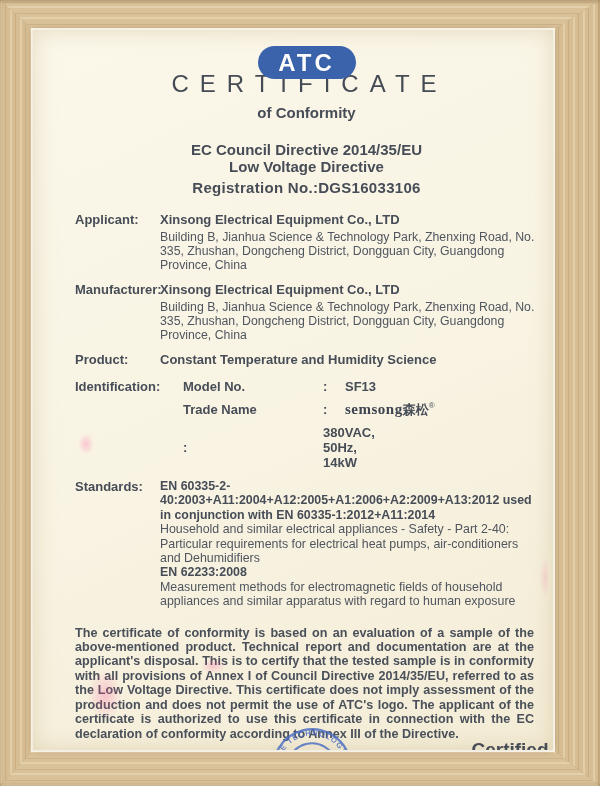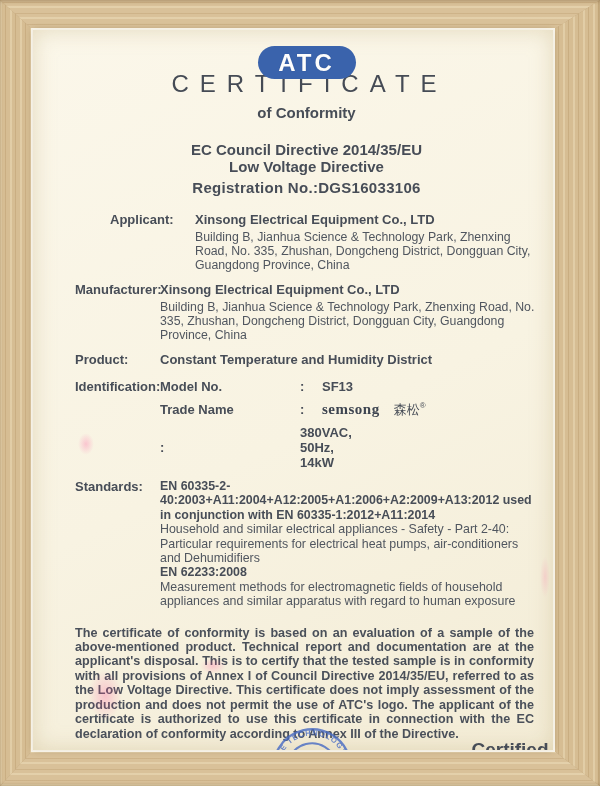--- a/index.html
+++ b/index.html
@@ -36,28 +36,28 @@
   .cert-title { font-size:24px; font-weight:normal; letter-spacing:11px; color:#454b55; text-align:center; margin-left:6px; }
   .subtitle { font-size:15px; font-weight:bold; text-align:center; margin-top:6px; }
   .directive { font-size:15px; font-weight:bold; text-align:center; line-height:17px; }
   .directive.first { margin-top:20px; }
   .registration { font-size:15px; font-weight:bold; text-align:center; margin-top:4px; letter-spacing:.3px; }
 
   .row { display:grid; grid-template-columns:85px 1fr; column-gap:0; align-items:start; }
   .row .lab { font-size:13px; font-weight:bold; }
   .val-name { font-size:13px; font-weight:bold; }
   .val-addr { font-size:12.3px; line-height:14px; margin-top:3px; color:#50565f; padding-right:2px; }
-  .mt16{margin-top:16px;margin-left:35px;} .mt12{margin-top:12px;} .mt10{margin-top:10px;} .mt9{margin-top:9px;}
+  .mt16{margin-top:16px;} .mt12{margin-top:12px;gap:23px;} .mt10{margin-top:10px;} .mt9{margin-top:9px;}
 
   .id-grid { display:grid; grid-template-columns:140px 22px 1fr; row-gap:6px; align-items:center; }
   .id-grid .sub { font-size:13px; font-weight:bold; }
   .id-grid .sep { font-size:13px; font-weight:bold; }
   .id-grid .idval { font-size:13px; font-weight:bold; }
   .brand { font-family:Liberation Serif, serif; font-weight:bold; font-size:15px; letter-spacing:.5px; color:#3d4450; }
-  .brand-cn { font-size:13px; font-weight:normal;margin-left:14px; }
+  .brand-cn { font-size:13px; font-weight:bold; }
   .brand-reg { font-size:8px; vertical-align:super; }
 
   .std { font-size:12.4px; line-height:14.4px; color:#50565f; padding-right:2px; }
   .std b { color:#474d57; }
 
   .statement { margin-top:17px; margin-left:0; font-size:12.6px; font-weight:bold; line-height:14.4px;
     text-align:justify; color:#4a505a; padding-right:4px; }
 
   
   .footer-zone { position:relative; margin-left:-42px; width:520px; height:146px; margin-top:6px; }
@@ -109,21 +109,21 @@
     <div class="row mt10">
       <div class="lab">Manufacturer:</div>
       <div>
         <div class="val-name">Xinsong Electrical Equipment Co., LTD</div>
         <div class="val-addr">Building B, Jianhua Science &amp; Technology Park, Zhenxing Road, No. 335, Zhushan, Dongcheng District, Dongguan City, Guangdong Province, China</div>
       </div>
     </div>
 
     <div class="row mt10">
       <div class="lab">Product:</div>
-      <div class="val-name">Constant Temperature and Humidity District</div>
+      <div class="val-name">Constant Temperature and Humidity Science</div>
     </div>
 
     <div class="row mt12">
       <div class="lab">Identification:</div>
       <div class="id-grid">
         <div class="sub">Model No.</div>
         <div class="sep">:</div>
         <div class="idval">SF13</div>
 
         <div class="sub">Trade Name</div>

